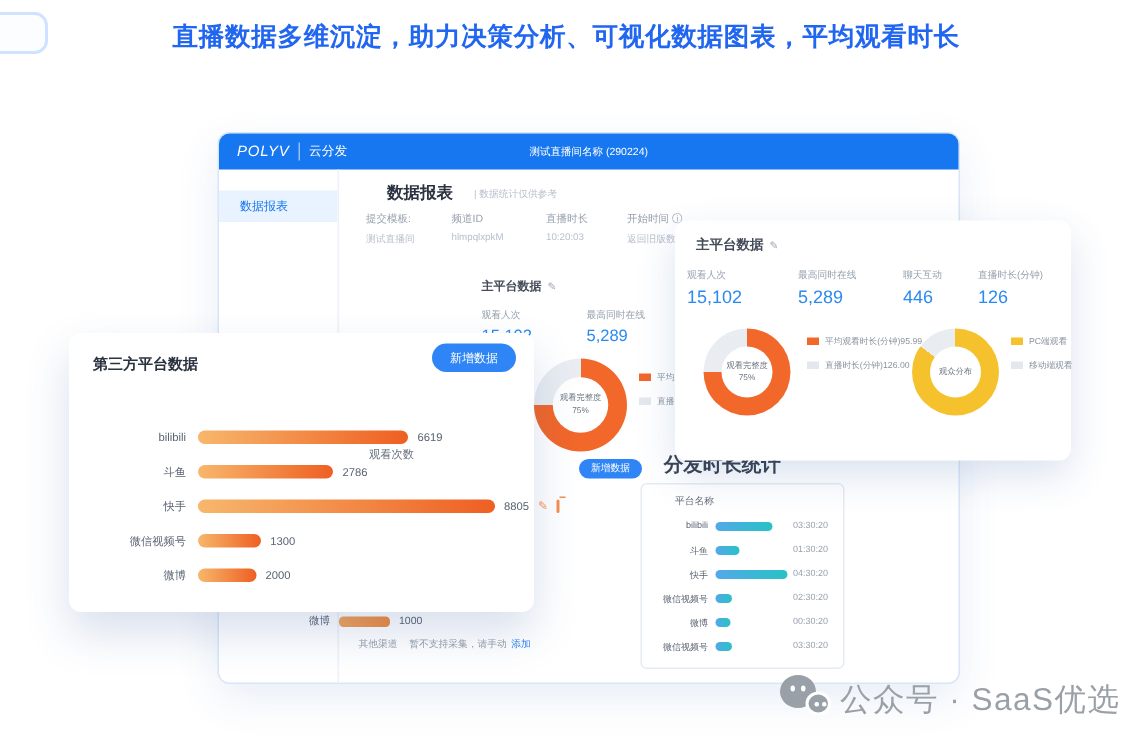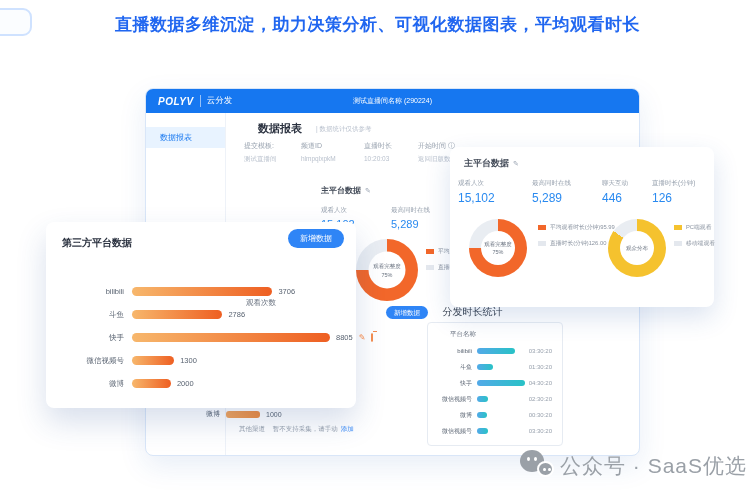--- a/index.html
+++ b/index.html
@@ -13,21 +13,21 @@
   
   .headline { left:0; right:0; top:13px; text-align:center; font-size:17px; font-weight:600; color:#2066f0; letter-spacing:0.5px; }
 
   
   .corner-card { left:-18px; top:8px; width:50px; height:28px; border:2px solid #cfe2ff; border-radius:9px; background:#fbfdff; }
 
   
   .dashboard { left:145px; top:88px; width:495px; height:368px; background:#fff; border:1px solid #d9e6f8; border-radius:8px; box-shadow:0 10px 28px rgba(26,86,178,0.10); }
   .topbar { position:absolute; left:0; top:0; right:0; height:24px; background:#1677f0; border-radius:7px 7px 0 0; display:flex; align-items:center; }
   .brand { display:flex; align-items:center; margin-left:12px; color:#fff; }
-  .brand-name { font-size:10px; font-weight:700; font-style:italic; letter-spacing:0.5px; }
+  .brand-name { font-size:10px; font-weight:400; font-style:italic; letter-spacing:0.5px; }
   .brand-sub { font-size:8.5px; margin-left:6px; padding-left:6px; border-left:1px solid rgba(255,255,255,0.55); }
   .room-title { position:absolute; left:0; right:0; text-align:center; font-size:7px; color:#fff; }
 
   .sidebar { position:absolute; left:0; top:24px; bottom:0; width:80px; border-right:1px solid #eef2f8; }
   .side-item { font-size:8px; color:#5a6472; padding:5px 0 5px 14px; margin-top:10px; cursor:pointer; }
   .side-item.active { background:#e8f3ff; color:#1677f0; margin-top:14px; }
 
   .report-title { left:112px; top:32px; font-size:11px; font-weight:700; color:#2b3240; }
   .report-sub { left:170px; top:36px; font-size:6.5px; color:#b7bfcc; }
 
@@ -70,21 +70,21 @@
 
   
   .dist-card { left:427px; top:322px; width:136px; height:124px; background:#fff; border:1px solid #e6ebf2; border-radius:4px; z-index:3; }
   .dist-header { font-size:6.5px; color:#67707e; padding:7px 0 0 22px; }
   .dist-row { display:flex; align-items:center; height:16px; }
   .dist-label { width:44px; text-align:right; font-size:6px; color:#5a6472; margin-right:5px; flex:none; }
   .dist-bar { height:6px; border-radius:3px; background:linear-gradient(90deg,#53a9e8,#28c2c6); flex:none; }
   .dist-time { font-size:6px; color:#98a1ad; margin-left:auto; margin-right:10px; }
 
   .small-pill { background:#2f85f6; color:#fff; border-radius:8px; font-size:6.5px; padding:3px 8px; cursor:pointer; }
-  .dist-tab { font-size:10px; color:#3a4350; font-weight:400; }
+  .dist-tab { font-size:13px; color:#3a4350; font-weight:700; }
 
   
   .frag-row { display:flex; align-items:center; }
   .frag-label { font-size:7px; color:#5a6472; }
   .frag-bar { width:34px; height:7px; border-radius:3px; background:linear-gradient(90deg,#f3a45c,#ef8a3e); margin:0 6px; }
   .frag-val { font-size:7px; color:#5a6472; }
   .notice { font-size:6.5px; color:#98a1ad; }
   .notice a { color:#2f85f6; text-decoration:none; margin-left:3px; cursor:pointer; }
 
   
@@ -274,21 +274,21 @@
 
 <div class="abs tp-card">
   <div style="position:absolute; left:16px; top:14px; font-size:10px; font-weight:700; color:#2b3240;">第三方平台数据</div>
   <button class="pill-btn" style="position:absolute; right:12px; top:7px; border:none;">新增数据</button>
   <div class="tp-axis" style="position:absolute; left:200px; top:40px;">观看次数</div>
 
   <div style="position:absolute; left:0; top:58px; right:0;">
     <div class="tp-row">
       <span class="tp-label">bilibili</span>
       <span class="tp-bar" style="width: 140.404px;"></span>
-      <span class="tp-val">3706</span>
+      <span class="tp-val">6619</span>
     </div>
     <div class="tp-row">
       <span class="tp-label">斗鱼</span>
       <span class="tp-bar" style="width: 90.4012px;"></span>
       <span class="tp-val">2786</span>
     </div>
     <div class="tp-row">
       <span class="tp-label">快手</span>
       <span class="tp-bar" style="width: 198px;"></span>
       <span class="tp-val">8805</span>

